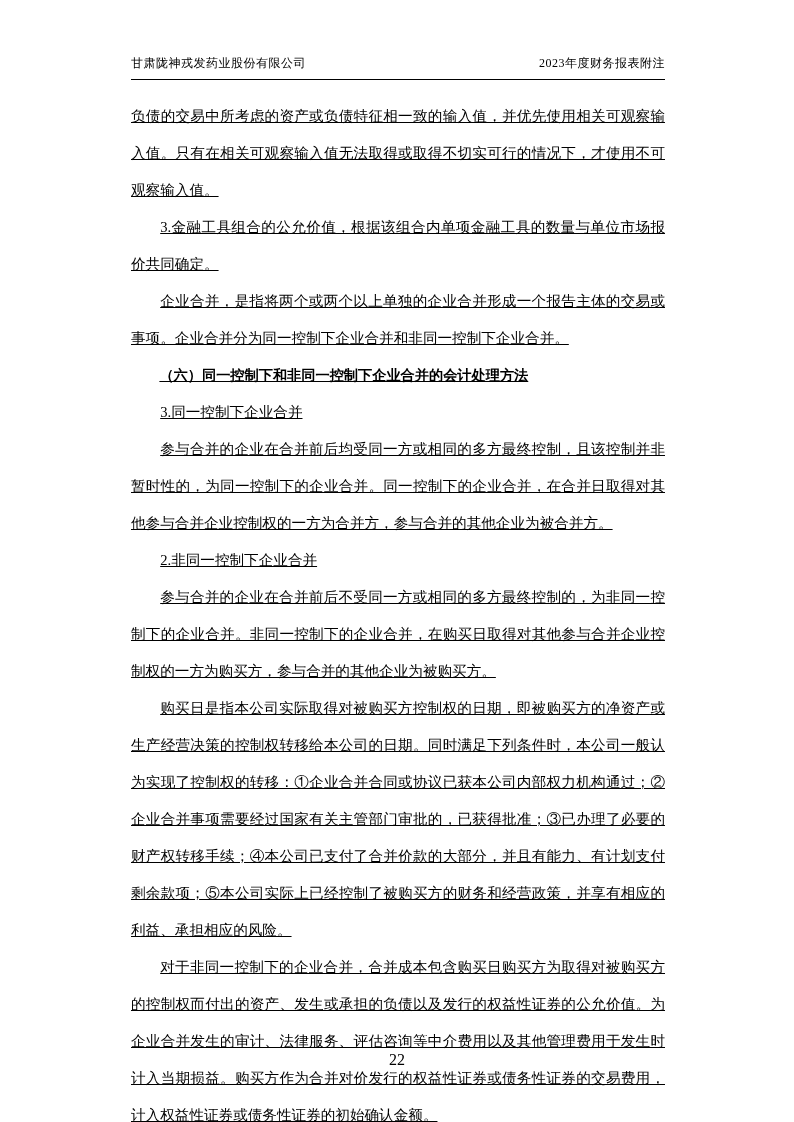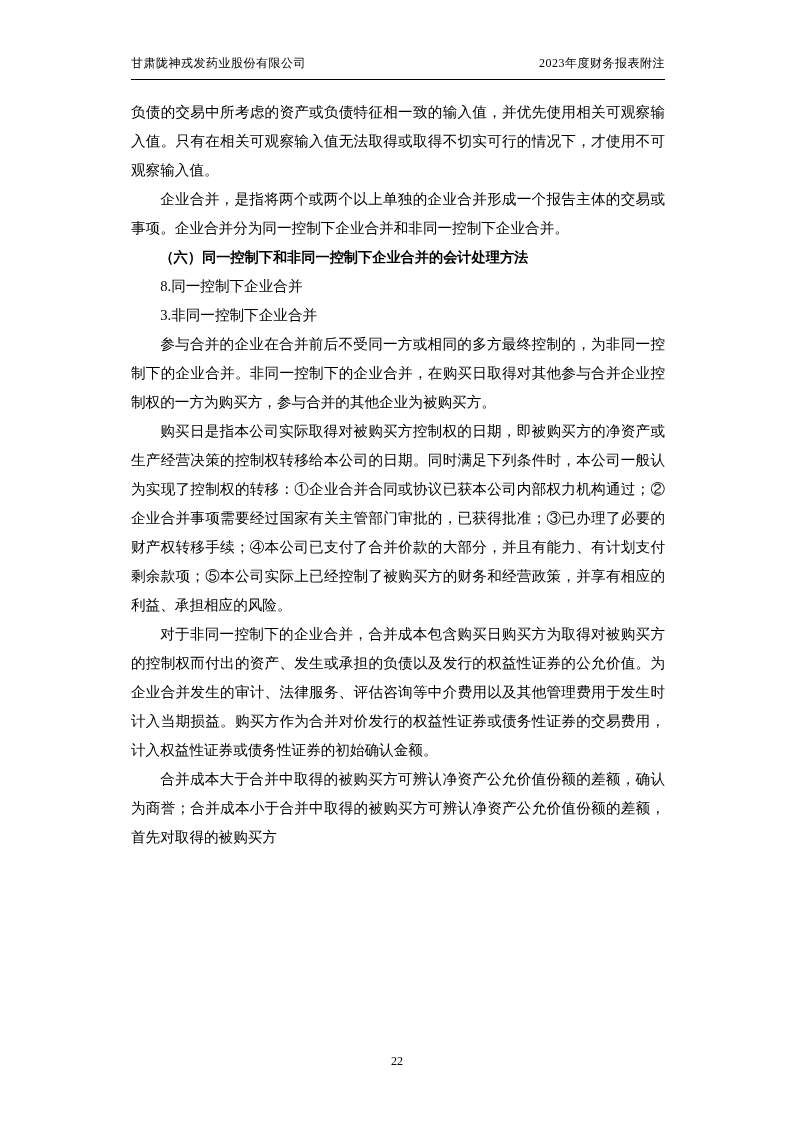--- a/index.html
+++ b/index.html
@@ -33,58 +33,61 @@
   }
   .doc-body {
     position: absolute;
     top: 93px;
     left: 131px;
     right: 129px;
   }
   .para {
     margin: 0;
     font-size: 14.6px;
-    line-height: 29px;
+    line-height: 37px;
     text-align: justify;
     text-indent: 2em;
     word-break: break-all;
+    text-decoration: underline;
   }
   .para.no-indent {
     text-indent: 0;
   }
   .para.heading {
     font-weight: bold;
     font-family: "Liberation Sans", "DejaVu Sans", sans-serif;
     font-size: 14.2px;
   }
   .footer {
     position: absolute;
     bottom: 58px;
     left: 0;
     right: 0;
     text-align: center;
-    font-size: 12px;
+    font-size: 16px;
   }
 </style>
 </head>
 <body>
 
 <div class="page">
 
   <div class="header">
     <span>甘肃陇神戎发药业股份有限公司</span>
     <span>2023年度财务报表附注</span>
   </div>
 
   <div class="doc-body">
     <p class="para no-indent">负债的交易中所考虑的资产或负债特征相一致的输入值，并优先使用相关可观察输入值。只有在相关可观察输入值无法取得或取得不切实可行的情况下，才使用不可观察输入值。</p>
+    <p class="para">3.金融工具组合的公允价值，根据该组合内单项金融工具的数量与单位市场报价共同确定。</p>
     <p class="para">企业合并，是指将两个或两个以上单独的企业合并形成一个报告主体的交易或事项。企业合并分为同一控制下企业合并和非同一控制下企业合并。</p>
     <p class="para heading">（六）同一控制下和非同一控制下企业合并的会计处理方法</p>
-    <p class="para">8.同一控制下企业合并</p>
-    <p class="para">3.非同一控制下企业合并</p>
+    <p class="para">3.同一控制下企业合并</p>
+    <p class="para">参与合并的企业在合并前后均受同一方或相同的多方最终控制，且该控制并非暂时性的，为同一控制下的企业合并。同一控制下的企业合并，在合并日取得对其他参与合并企业控制权的一方为合并方，参与合并的其他企业为被合并方。</p>
+    <p class="para">2.非同一控制下企业合并</p>
     <p class="para">参与合并的企业在合并前后不受同一方或相同的多方最终控制的，为非同一控制下的企业合并。非同一控制下的企业合并，在购买日取得对其他参与合并企业控制权的一方为购买方，参与合并的其他企业为被购买方。</p>
     <p class="para">购买日是指本公司实际取得对被购买方控制权的日期，即被购买方的净资产或生产经营决策的控制权转移给本公司的日期。同时满足下列条件时，本公司一般认为实现了控制权的转移：①企业合并合同或协议已获本公司内部权力机构通过；②企业合并事项需要经过国家有关主管部门审批的，已获得批准；③已办理了必要的财产权转移手续；④本公司已支付了合并价款的大部分，并且有能力、有计划支付剩余款项；⑤本公司实际上已经控制了被购买方的财务和经营政策，并享有相应的利益、承担相应的风险。</p>
     <p class="para">对于非同一控制下的企业合并，合并成本包含购买日购买方为取得对被购买方的控制权而付出的资产、发生或承担的负债以及发行的权益性证券的公允价值。为企业合并发生的审计、法律服务、评估咨询等中介费用以及其他管理费用于发生时计入当期损益。购买方作为合并对价发行的权益性证券或债务性证券的交易费用，计入权益性证券或债务性证券的初始确认金额。</p>
     <p class="para">合并成本大于合并中取得的被购买方可辨认净资产公允价值份额的差额，确认为商誉；合并成本小于合并中取得的被购买方可辨认净资产公允价值份额的差额，首先对取得的被购买方</p>
   </div>
 
   <div class="footer">
     <span>22</span>
   </div>
 

